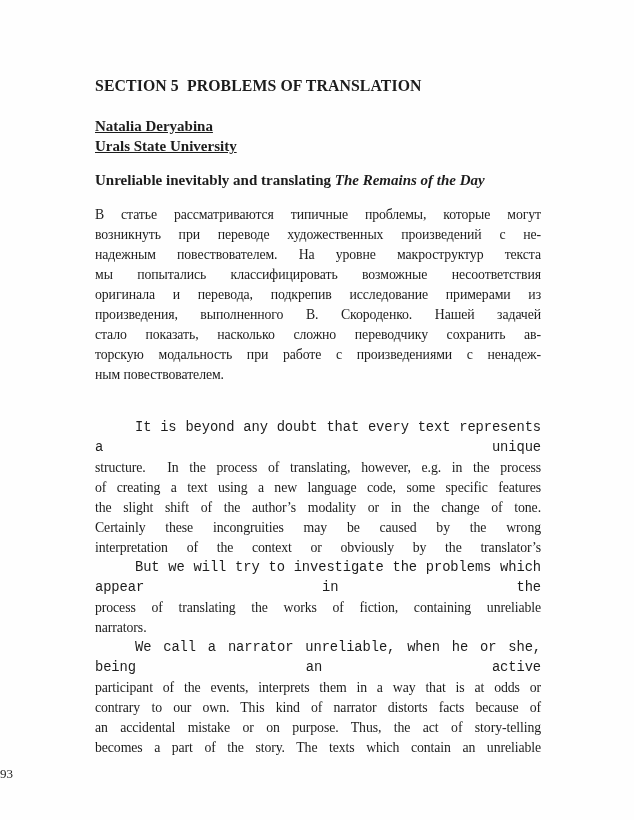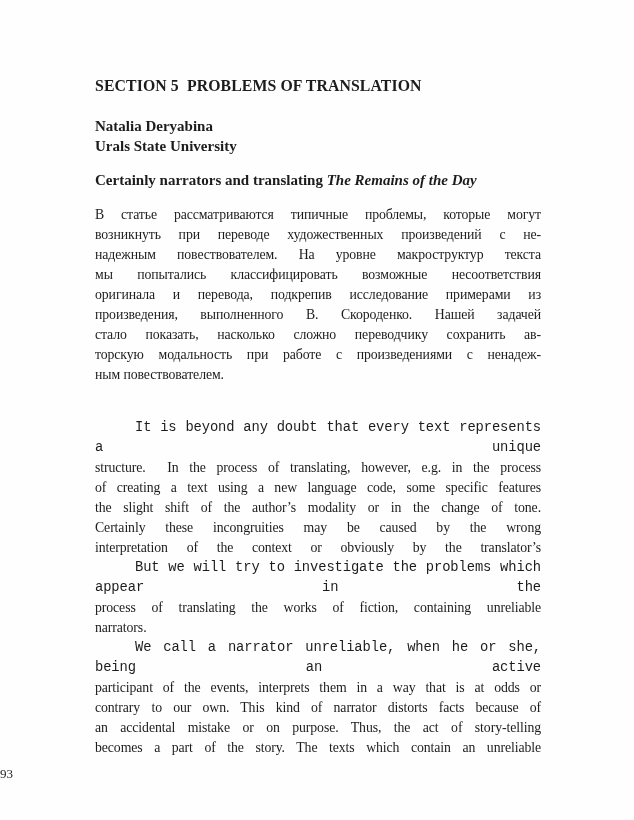--- a/index.html
+++ b/index.html
@@ -28,20 +28,21 @@
     margin: 0 0 20px 0;
     letter-spacing: 0.1px;
   }
   .author-block {
     margin: 0 0 14px 0;
   }
   .bold-line {
     font-size: 15px;
     font-weight: bold;
     line-height: 20px;
+    text-decoration: underline;
   }
   .title-line {
     font-size: 15px;
     font-weight: bold;
     line-height: 20px;
     margin: 0 0 15px 0;
   }
   .title-line .italic {
     font-style: italic;
   }
@@ -80,21 +81,21 @@
 
 <div class="content">
 
   <h1 class="heading">SECTION 5 &nbsp;PROBLEMS OF TRANSLATION</h1>
 
   <div class="author-block">
     <div class="bold-line">Natalia Deryabina</div>
     <div class="bold-line">Urals State University</div>
   </div>
 
-  <div class="title-line"><span>Certainly narrators and translating </span><span class="italic">The Remains of the Day</span></div>
+  <div class="title-line"><span>Unreliable inevitably and translating </span><span class="italic">The Remains of the Day</span></div>
 
   <div class="abstract">
     <div class="line">В статье рассматриваются типичные проблемы, которые могут</div>
     <div class="line">возникнуть при переводе художественных произведений с не-</div>
     <div class="line">надежным повествователем. На уровне макроструктур текста</div>
     <div class="line">мы попытались классифицировать возможные несоответствия</div>
     <div class="line">оригинала и перевода, подкрепив исследование примерами из</div>
     <div class="line">произведения, выполненного В. Скороденко. Нашей задачей</div>
     <div class="line">стало показать, насколько сложно переводчику сохранить ав-</div>
     <div class="line">торскую модальность при работе с произведениями с ненадеж-</div>

